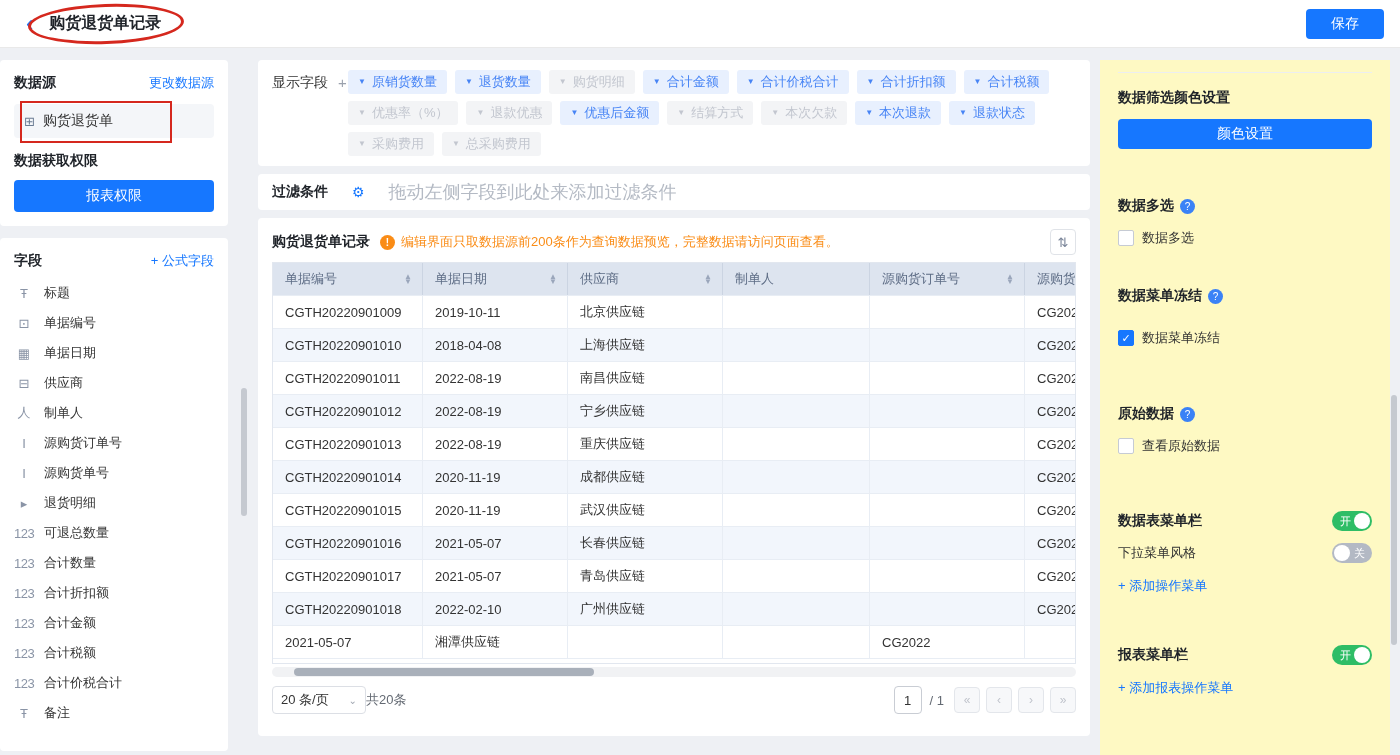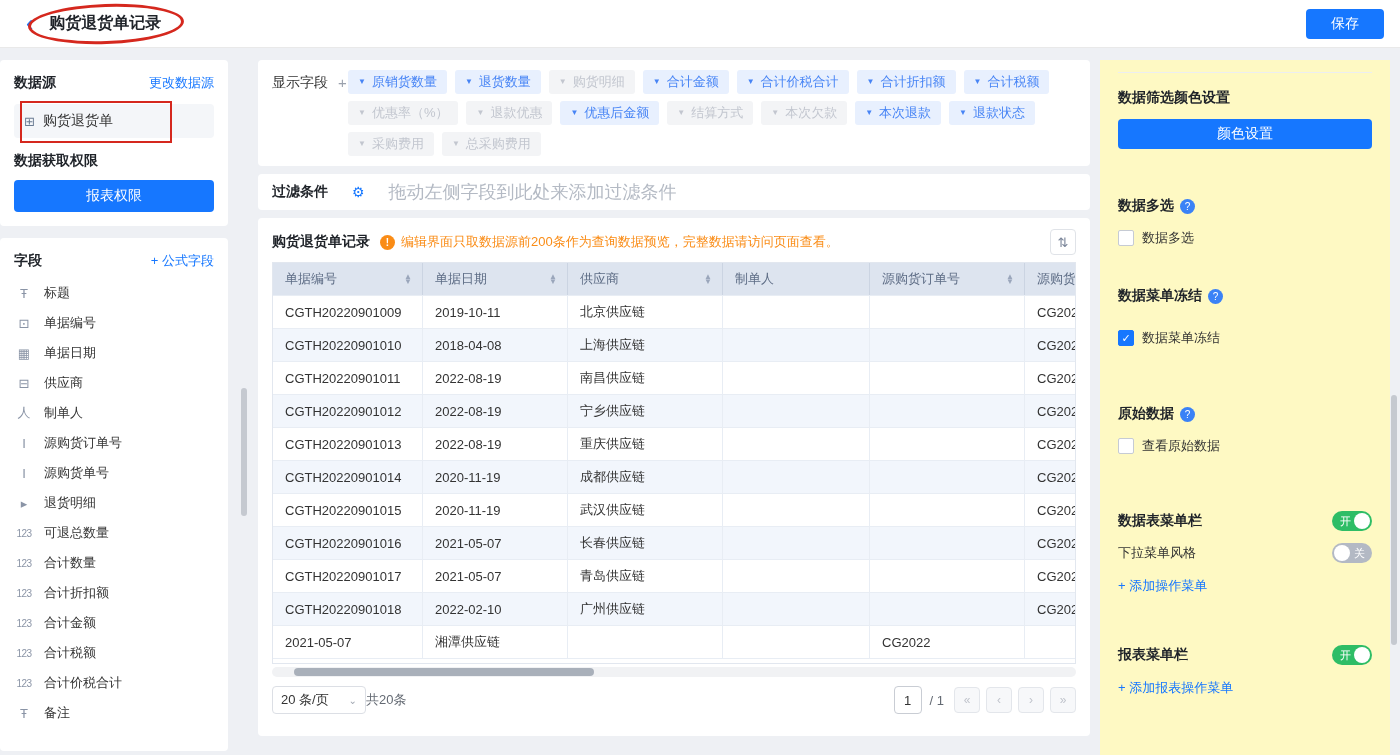--- a/index.html
+++ b/index.html
@@ -29,21 +29,21 @@
   .link { color:#1677ff; font-size:13px; cursor:pointer; text-decoration:none; }
   .ds-item { margin:12px 0 14px; height:34px; background:#f4f6f9; border-radius:4px; display:flex;
              align-items:center; gap:8px; padding:0 10px; font-size:14px; cursor:pointer; }
   .ds-icon { color:#6b7c93; font-size:13px; }
   .perm-btn { margin-top:10px; width:100%; height:32px; background:#1677ff; color:#fff; border:none;
               border-radius:4px; font-size:14px; }
   .fields-card { margin-top:12px; padding:14px 8px 10px 14px; height:513px; overflow:hidden; }
   .field-list { margin-top:8px; }
   .field-item { height:30px; display:flex; align-items:center; gap:10px; font-size:13px; color:#333; cursor:grab; }
   .ficon { width:20px; flex:none; text-align:center; color:#8a94a6; font-size:13px; }
-  .ficon.small { font-size:10px; letter-spacing:-0.5px; }
+  .ficon.small { font-size:13px; letter-spacing:-0.5px; }
 
   
   .mid-col { position:absolute; left:258px; top:60px; width:832px; }
   .df-card { padding:10px 14px; display:flex; }
   .df-label { width:76px; padding-top:4px; font-size:14px; color:#333; display:flex; gap:10px; flex:none; }
   .plus { color:#9aa1ad; font-size:15px; }
   .chips { flex:1; display:flex; flex-wrap:wrap; gap:7px 8px; align-content:flex-start; }
   .chip { height:24px; border-radius:3px; background:#f3f4f6; color:#c2c6cf; display:inline-flex;
           align-items:center; gap:6px; padding:0 10px; font-size:13px; cursor:pointer; }
   .chip .caret { font-size:8px; line-height:8px; }

